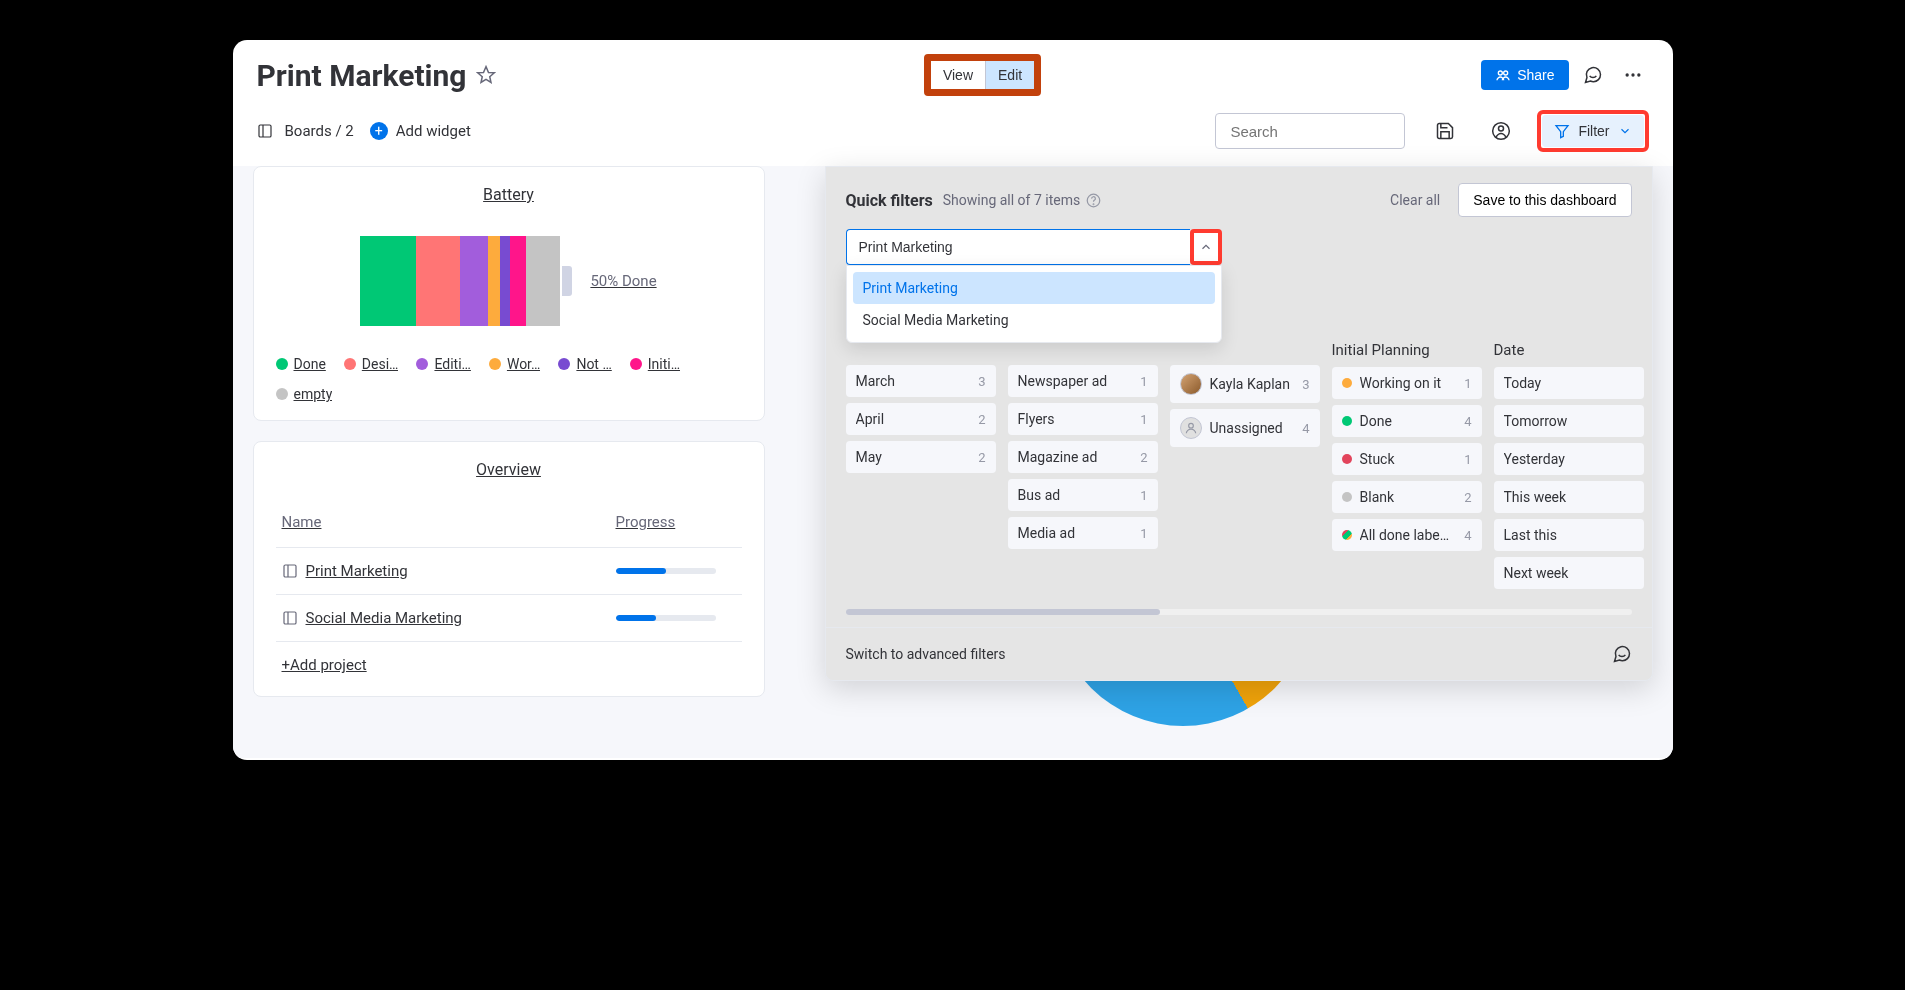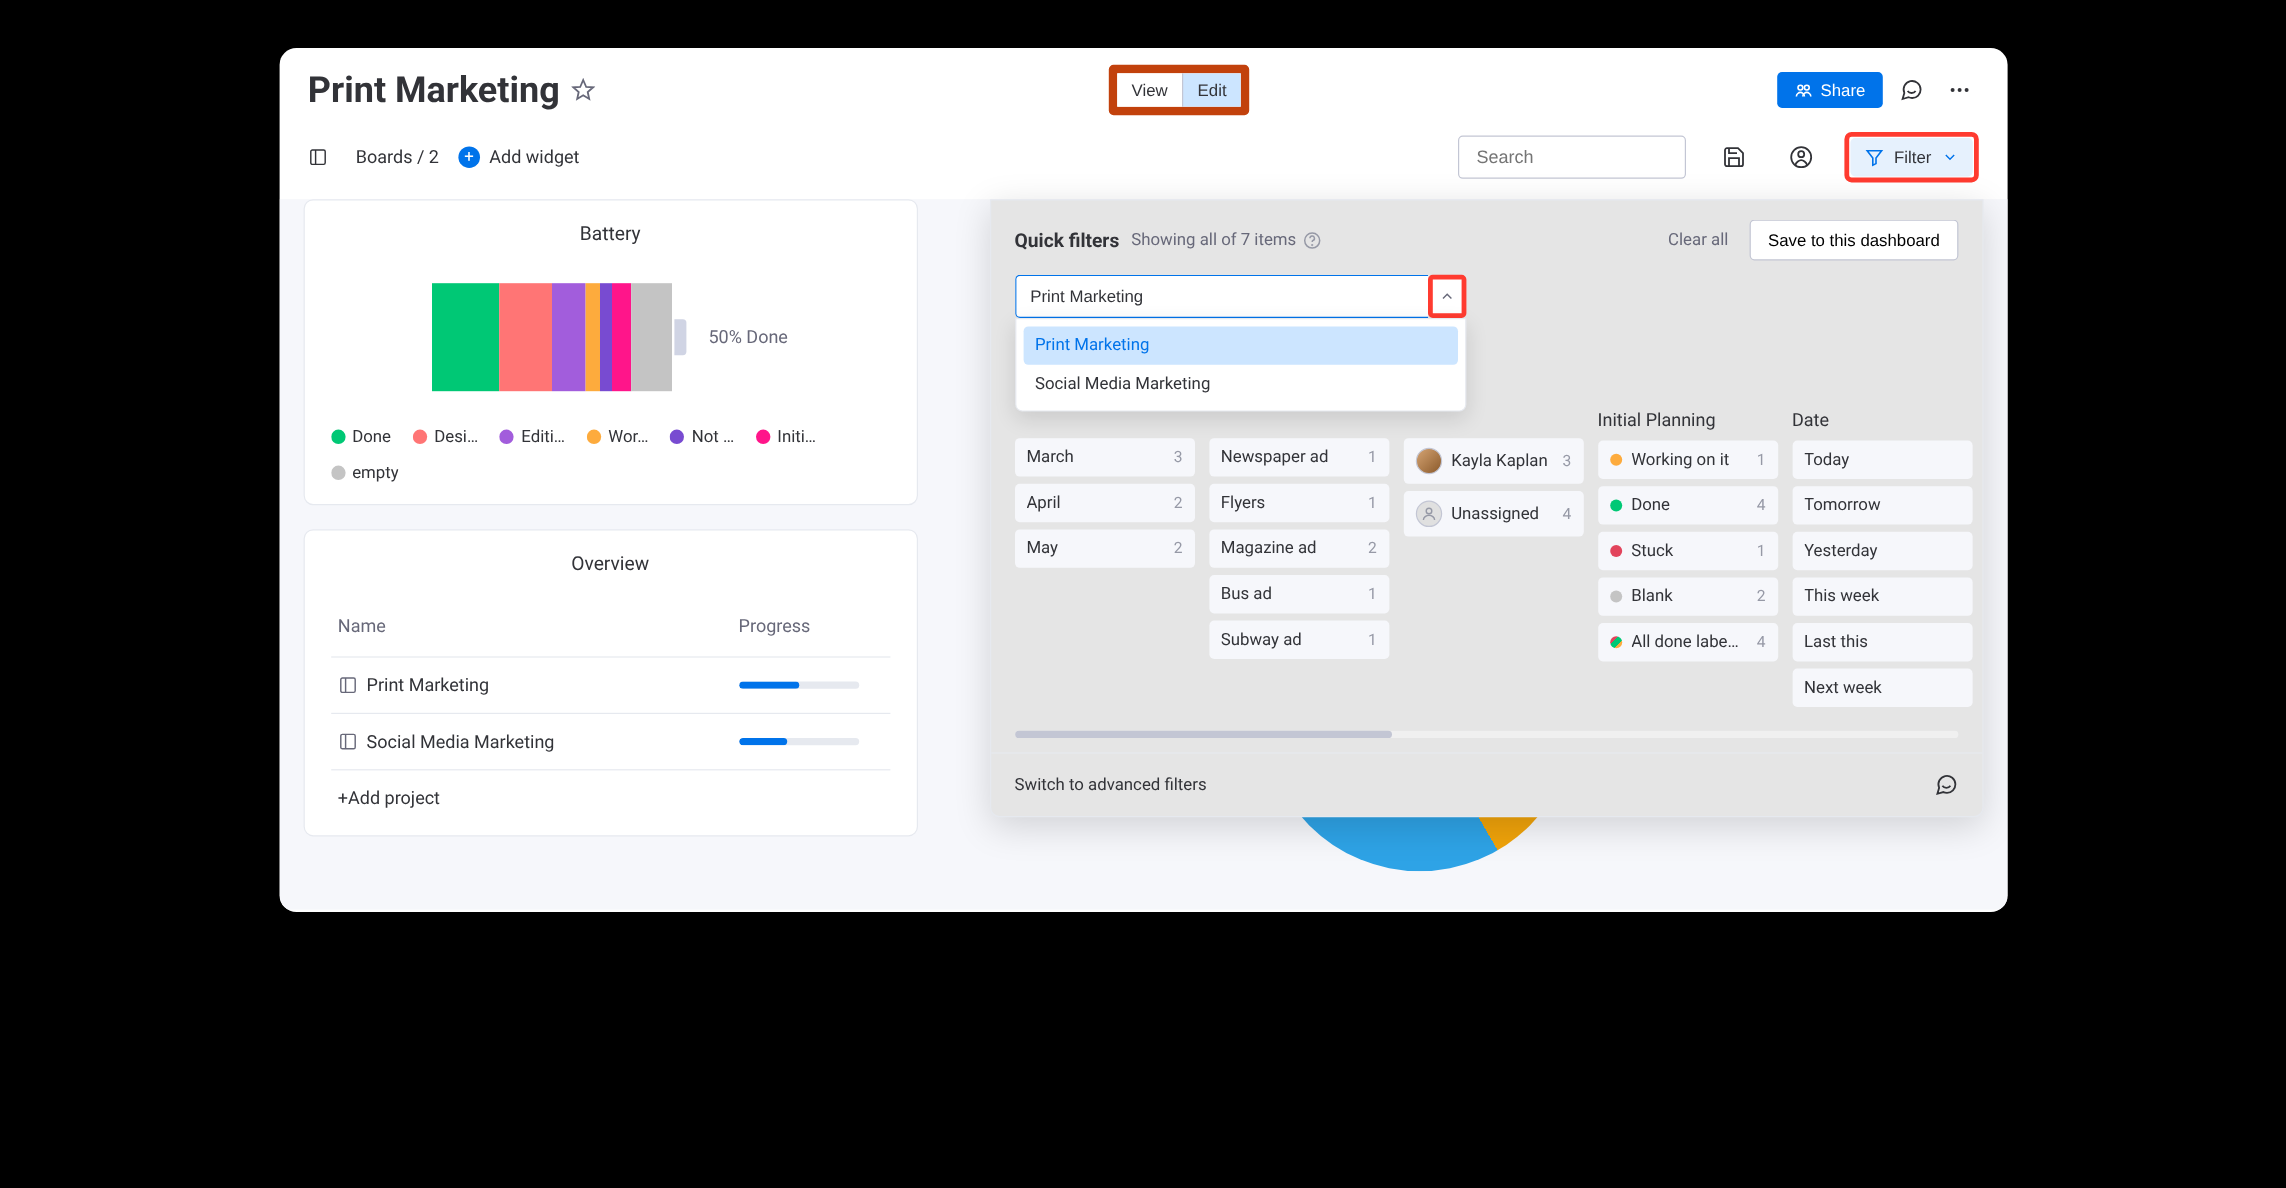--- a/index.html
+++ b/index.html
@@ -88,21 +88,21 @@
   
   .toolbar {
     display: flex;
     align-items: center;
     padding: 10px 24px 14px 24px;
     gap: 16px;
   }
   .boards-pill {
     display: inline-flex;
     align-items: center;
-    gap: 24px;
+    gap: 12px;
     color: #323338;
     font-size: 15px;
   }
   .add-widget {
     display: inline-flex;
     align-items: center;
     gap: 8px;
     color: #323338;
     font-size: 15px;
     cursor: pointer;
@@ -154,20 +154,21 @@
     gap: 20px;
     padding: 0 20px 20px 20px;
     background: #f6f7fb;
     height: calc(100% - 128px);
   }
   .left-col {
     width: 512px;
     display: flex;
     flex-direction: column;
     gap: 20px;
+    text-decoration: underline;
   }
   .card {
     background: #fff;
     border-radius: 8px;
     border: 1px solid #e6e9ef;
     padding: 18px 22px;
   }
   .card-title {
     text-align: center;
     font-weight: 400;
@@ -575,21 +576,21 @@
               </div>
               <div class="chip">
                 <span class="label">Magazine ad</span>
                 <span class="count">2</span>
               </div>
               <div class="chip">
                 <span class="label">Bus ad</span>
                 <span class="count">1</span>
               </div>
               <div class="chip">
-                <span class="label">Subway ad</span>
+                <span class="label">Media ad</span>
                 <span class="count">1</span>
               </div>
             </div>
             <div class="qf-col">
               <div style="height: 24px;"></div>
               <div class="chip">
                 <span class="avatar" style="background:linear-gradient(135deg,#d4a373,#8b5a2b)"></span>
                 <span class="label">Kayla Kaplan</span>
                 <span class="count">3</span>
               </div>

